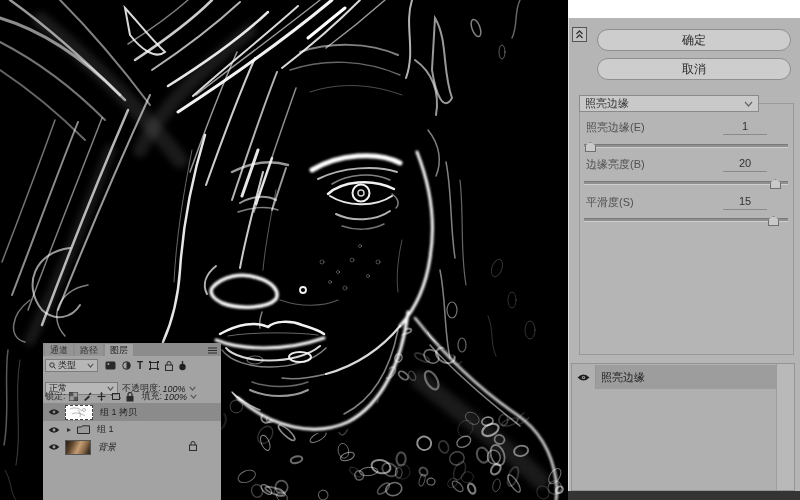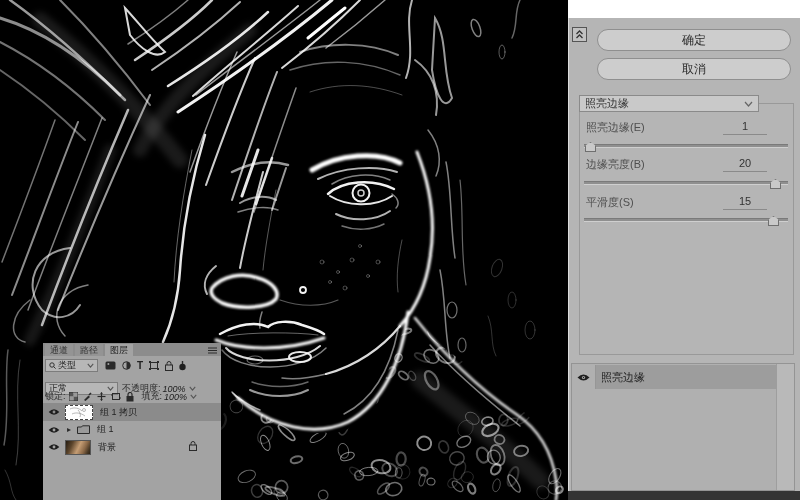--- a/index.html
+++ b/index.html
@@ -83,21 +83,21 @@
   .layer-row.selected { background:#8b8b8b; }
   .lr1 { top:60px; height:18px; }
   .lr2 { top:79px; height:15px; }
   .lr3 { top:95px; height:18px; }
   .lr-eye { width:22px; display:flex; justify-content:center; }
   .thumb-sketch { width:28px; height:15px; background:#fdfdfd; border:1px dashed #444; position:relative; }
   .thumb-photo  { width:26px; height:15px; border:1px solid #555;
                   background:linear-gradient(115deg,#241c11 0%,#5c452c 25%,#c59d74 52%,#8a6847 74%,#32251732 90%,#2a2013 100%);
                   background-color:#4a3a26; }
   .layer-name { margin-left:7px; white-space:nowrap; overflow:hidden; }
-  .layer-name.italic { }
+  .layer-name.italic { font-style:italic; }
   .lr-caret { width:10px; color:#2a2a2a; font-size:8px; margin-left:2px; }
   .lr-lock { position:absolute; left:146px; }
 </style>
 </head>
 <body>
 
 <div class="screen">
 
   <div class="canvas-area">
     <svg width="568" height="500" viewBox="0 0 568 500">

